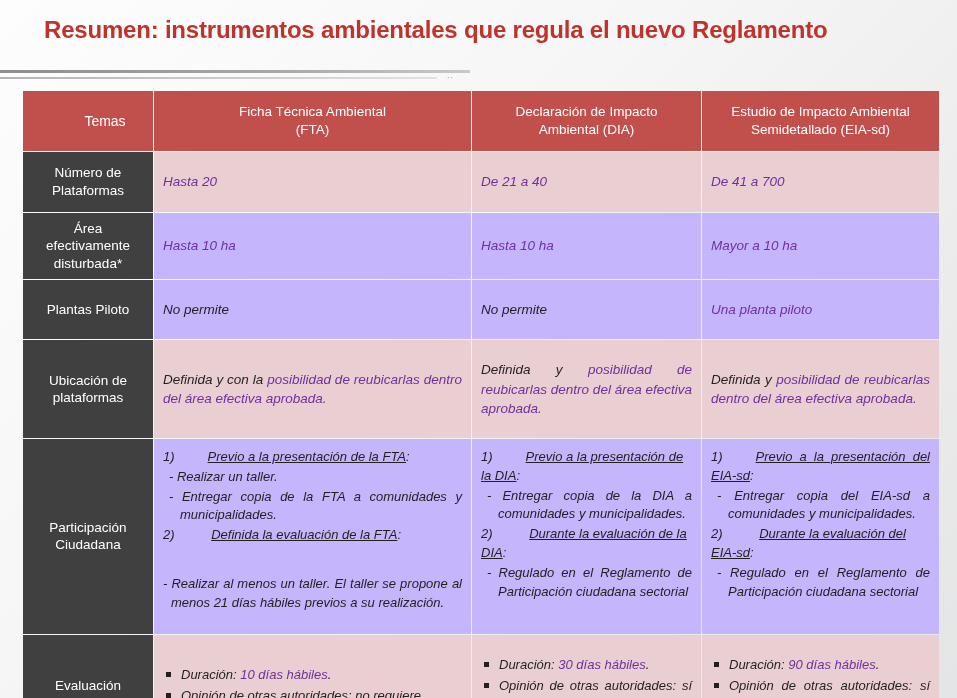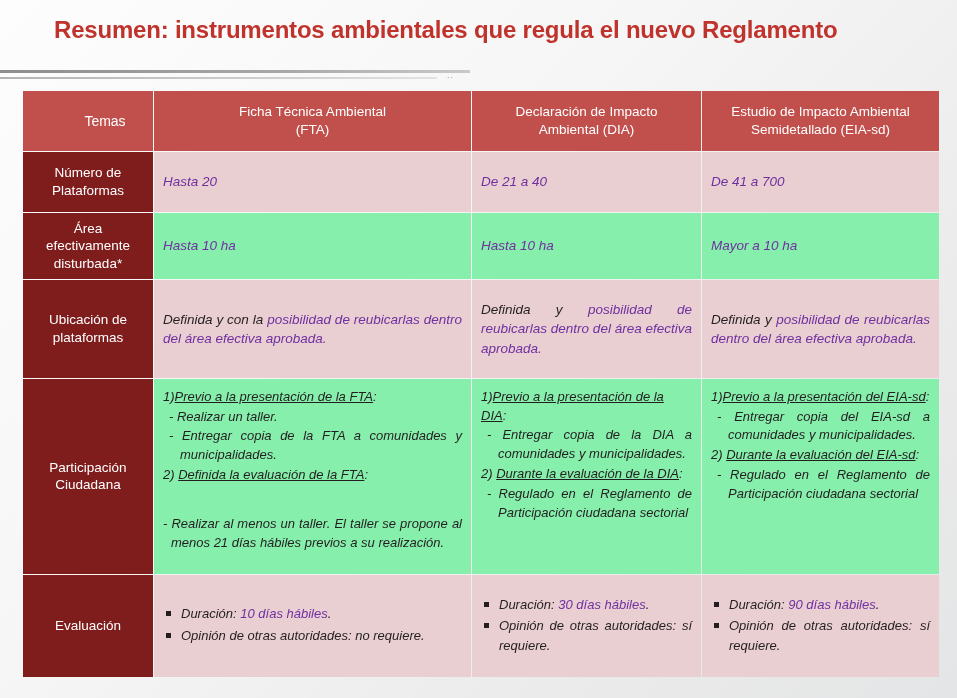--- a/index.html
+++ b/index.html
@@ -9,21 +9,21 @@
     font-family: "Liberation Sans", sans-serif;
   }
   body {
     background: linear-gradient(135deg, #fdfdfd 0%, #f6f6f6 40%, #ebebeb 75%, #e4e5e6 100%);
     position: relative;
   }
 
   
   .title {
     position: absolute;
-    left: 54px; top: 16px;
+    left: 44px; top: 16px;
     font-size: 24px;
     font-weight: bold;
     color: #c0332c;
     letter-spacing: -0.2px;
     white-space: nowrap;
   }
 
   
   .rule-wrap { position: absolute; left: 0; top: 70px; width: 470px; }
   .rule1 {
@@ -61,43 +61,43 @@
     color: #ffffff;
     font-weight: normal;
     font-size: 13.5px;
     text-align: center;
     padding: 12px 6px;
     line-height: 1.35;
   }
   th.hd.first { font-size: 14px; padding-left: 40px; }
 
   td.rowhdr {
-    background: #7f1d1d;
+    background: #404040;
     color: #ffffff;
     font-size: 13.5px;
     text-align: center;
     padding: 7px 4px;
     line-height: 1.3;
   }
 
   td.cell {
     font-size: 13.5px;
     color: #231f20;
     padding: 20px 9px;
     line-height: 1.42;
     vertical-align: middle;
     font-style: italic;
   }
   td.cell.top { vertical-align: top; padding-top: 9px; }
   tr.shade-a td.cell { background: #e9ced2; }
-  tr.shade-b td.cell { background: #86efac; }
+  tr.shade-b td.cell { background: #c4b5fd; }
 
   .pur { color: #7030a0; }
   .just { text-align: justify; }
-  .u { text-decoration: underline; }
+  .u { text-decoration: underline; margin-left: 33px; }
 
   
   .plist { font-size: 13px; line-height: 1.45; }
   .plist .lvl1 { margin: 0 0 1px 0; }
   .plist .lvl2 {
     margin: 0 0 1px 0;
     padding-left: 17px;
     text-indent: -11px;
     text-align: justify;
   }
@@ -183,20 +183,26 @@
         <div>Área</div>
         <div>efectivamente</div>
         <div>disturbada*</div>
       </td>
       <td class="cell"><span class="pur">Hasta 10 ha</span></td>
       <td class="cell"><span class="pur">Hasta 10 ha</span></td>
       <td class="cell"><span class="pur">Mayor a 10 ha</span></td>
     </tr>
 
 
+    <tr class="shade-b">
+      <td class="rowhdr">Plantas Piloto</td>
+      <td class="cell">No permite</td>
+      <td class="cell">No permite</td>
+      <td class="cell"><span class="pur">Una planta piloto</span></td>
+    </tr>
 
     <tr class="shade-a">
       <td class="rowhdr">
         <div>Ubicación de</div>
         <div>plataformas</div>
       </td>
       <td class="cell just"><span>Definida y con la </span><span class="pur">posibilidad de reubicarlas dentro del área efectiva aprobada.</span></td>
       <td class="cell just"><span>Definida y </span><span class="pur">posibilidad de reubicarlas dentro del área efectiva aprobada.</span></td>
       <td class="cell just"><span>Definida y </span><span class="pur">posibilidad de reubicarlas dentro del área efectiva aprobada.</span></td>
     </tr>

